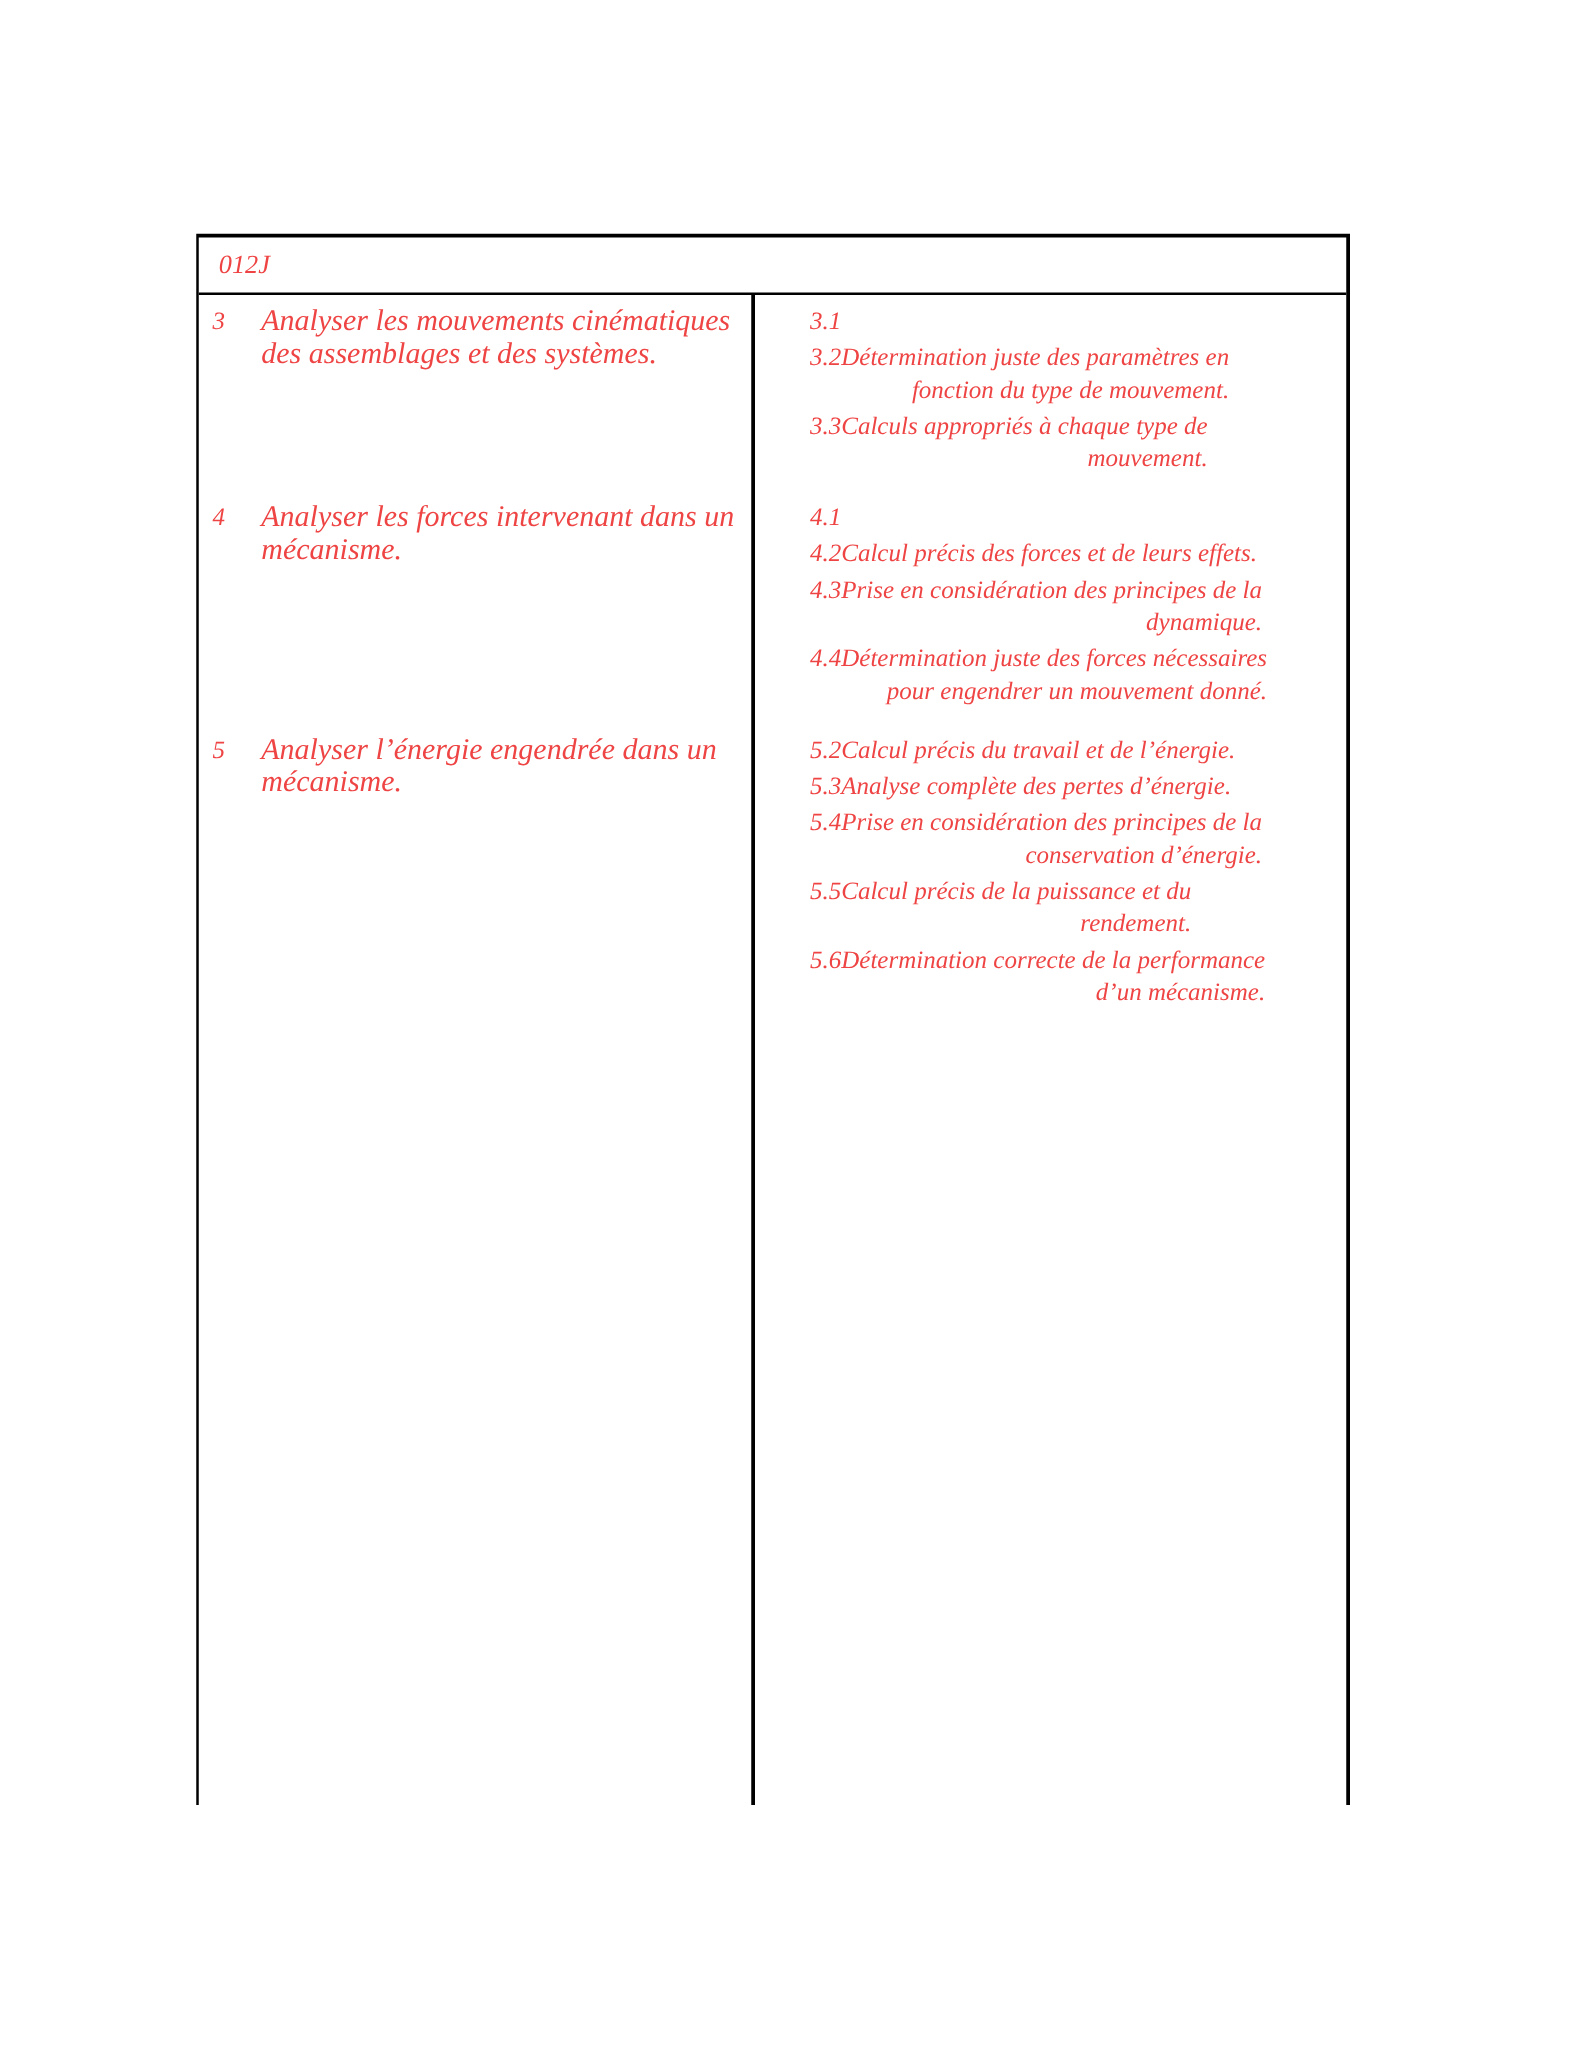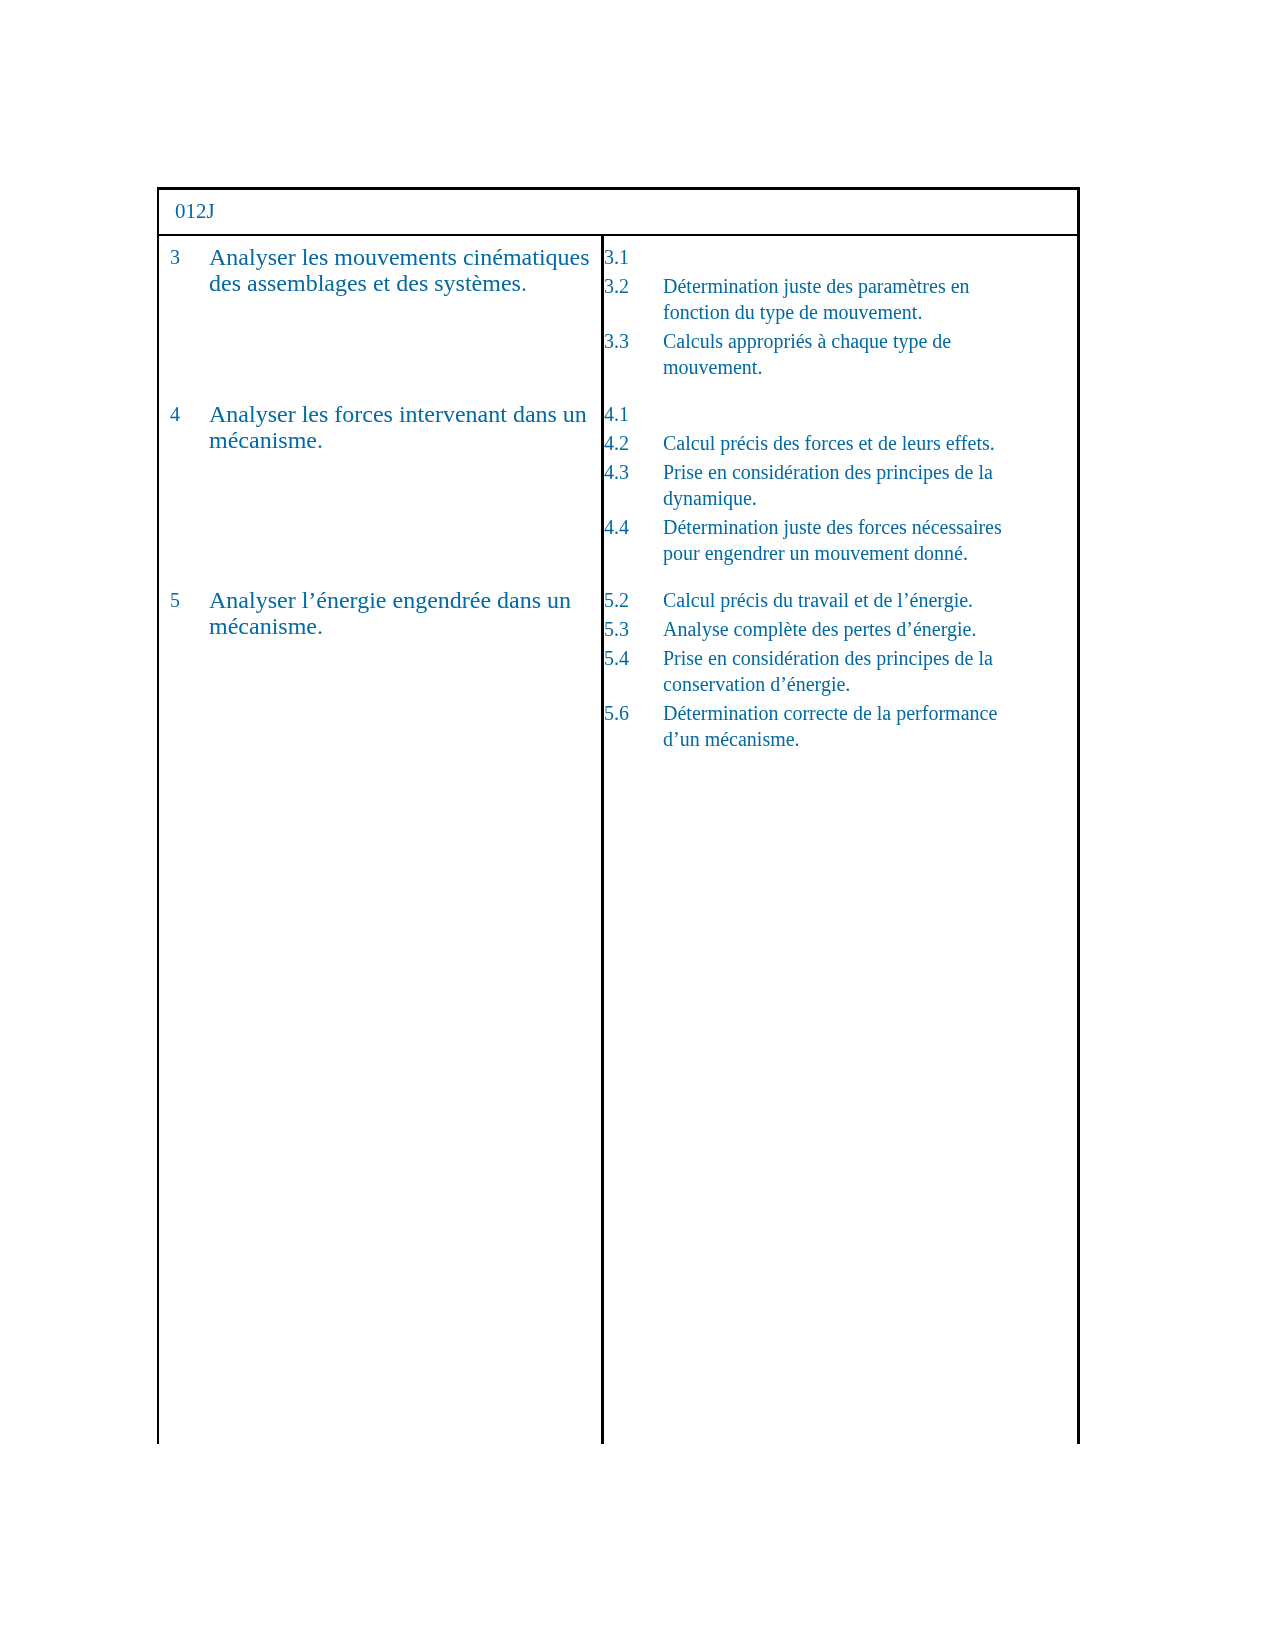--- a/index.html
+++ b/index.html
@@ -2,22 +2,23 @@
 <html lang="fr"><head>
 <meta charset="utf-8">
 <style>
   html, body { margin: 0; padding: 0; background: #ffffff; }
   .page {
     position: relative;
     width: 1275px;
     height: 1444px;
     background: #ffffff;
     font-family: "Liberation Serif", "DejaVu Serif", serif;
-    color: #0369a1;
+    color: #ef4444;
     overflow: hidden;
+    font-style: italic;
   }
   .doc-table {
     position: absolute;
     left: 157px;
     top: 187px;
     width: 923px;
     height: 1297px;
     box-sizing: border-box;
     border-top: 3px solid #000;
     border-left: 2px solid #000;
@@ -61,20 +62,22 @@
     line-height: 26px;
   }
   .obj-text {
     font-size: 24px;
     line-height: 26px;
     white-space: pre;
   }
   .cell-right {
     flex: 1;
     box-sizing: border-box;
+    padding-left: 10px;
+    text-align: right;
   }
   .criterion { display: flex; align-items: flex-start; margin-bottom: 3px; }
   .crit-num {
     flex: 0 0 59px;
     font-size: 20px;
     line-height: 26px;
   }
   .crit-text {
     font-size: 20px;
     line-height: 26px;
@@ -171,20 +174,25 @@
           <div class="criterion">
             <span class="crit-num">5.3</span>
             <span class="crit-text">Analyse complète des pertes d’énergie.</span>
           </div>
           <div class="criterion">
             <span class="crit-num">5.4</span>
             <span class="crit-text">Prise en considération des principes de la
 conservation d’énergie.</span>
           </div>
           <div class="criterion">
+            <span class="crit-num">5.5</span>
+            <span class="crit-text">Calcul précis de la puissance et du
+rendement.</span>
+          </div>
+          <div class="criterion">
             <span class="crit-num">5.6</span>
             <span class="crit-text">Détermination correcte de la performance
 d’un mécanisme.</span>
           </div>
         </div>
       </section>
 
     </div>
   </div>
 

